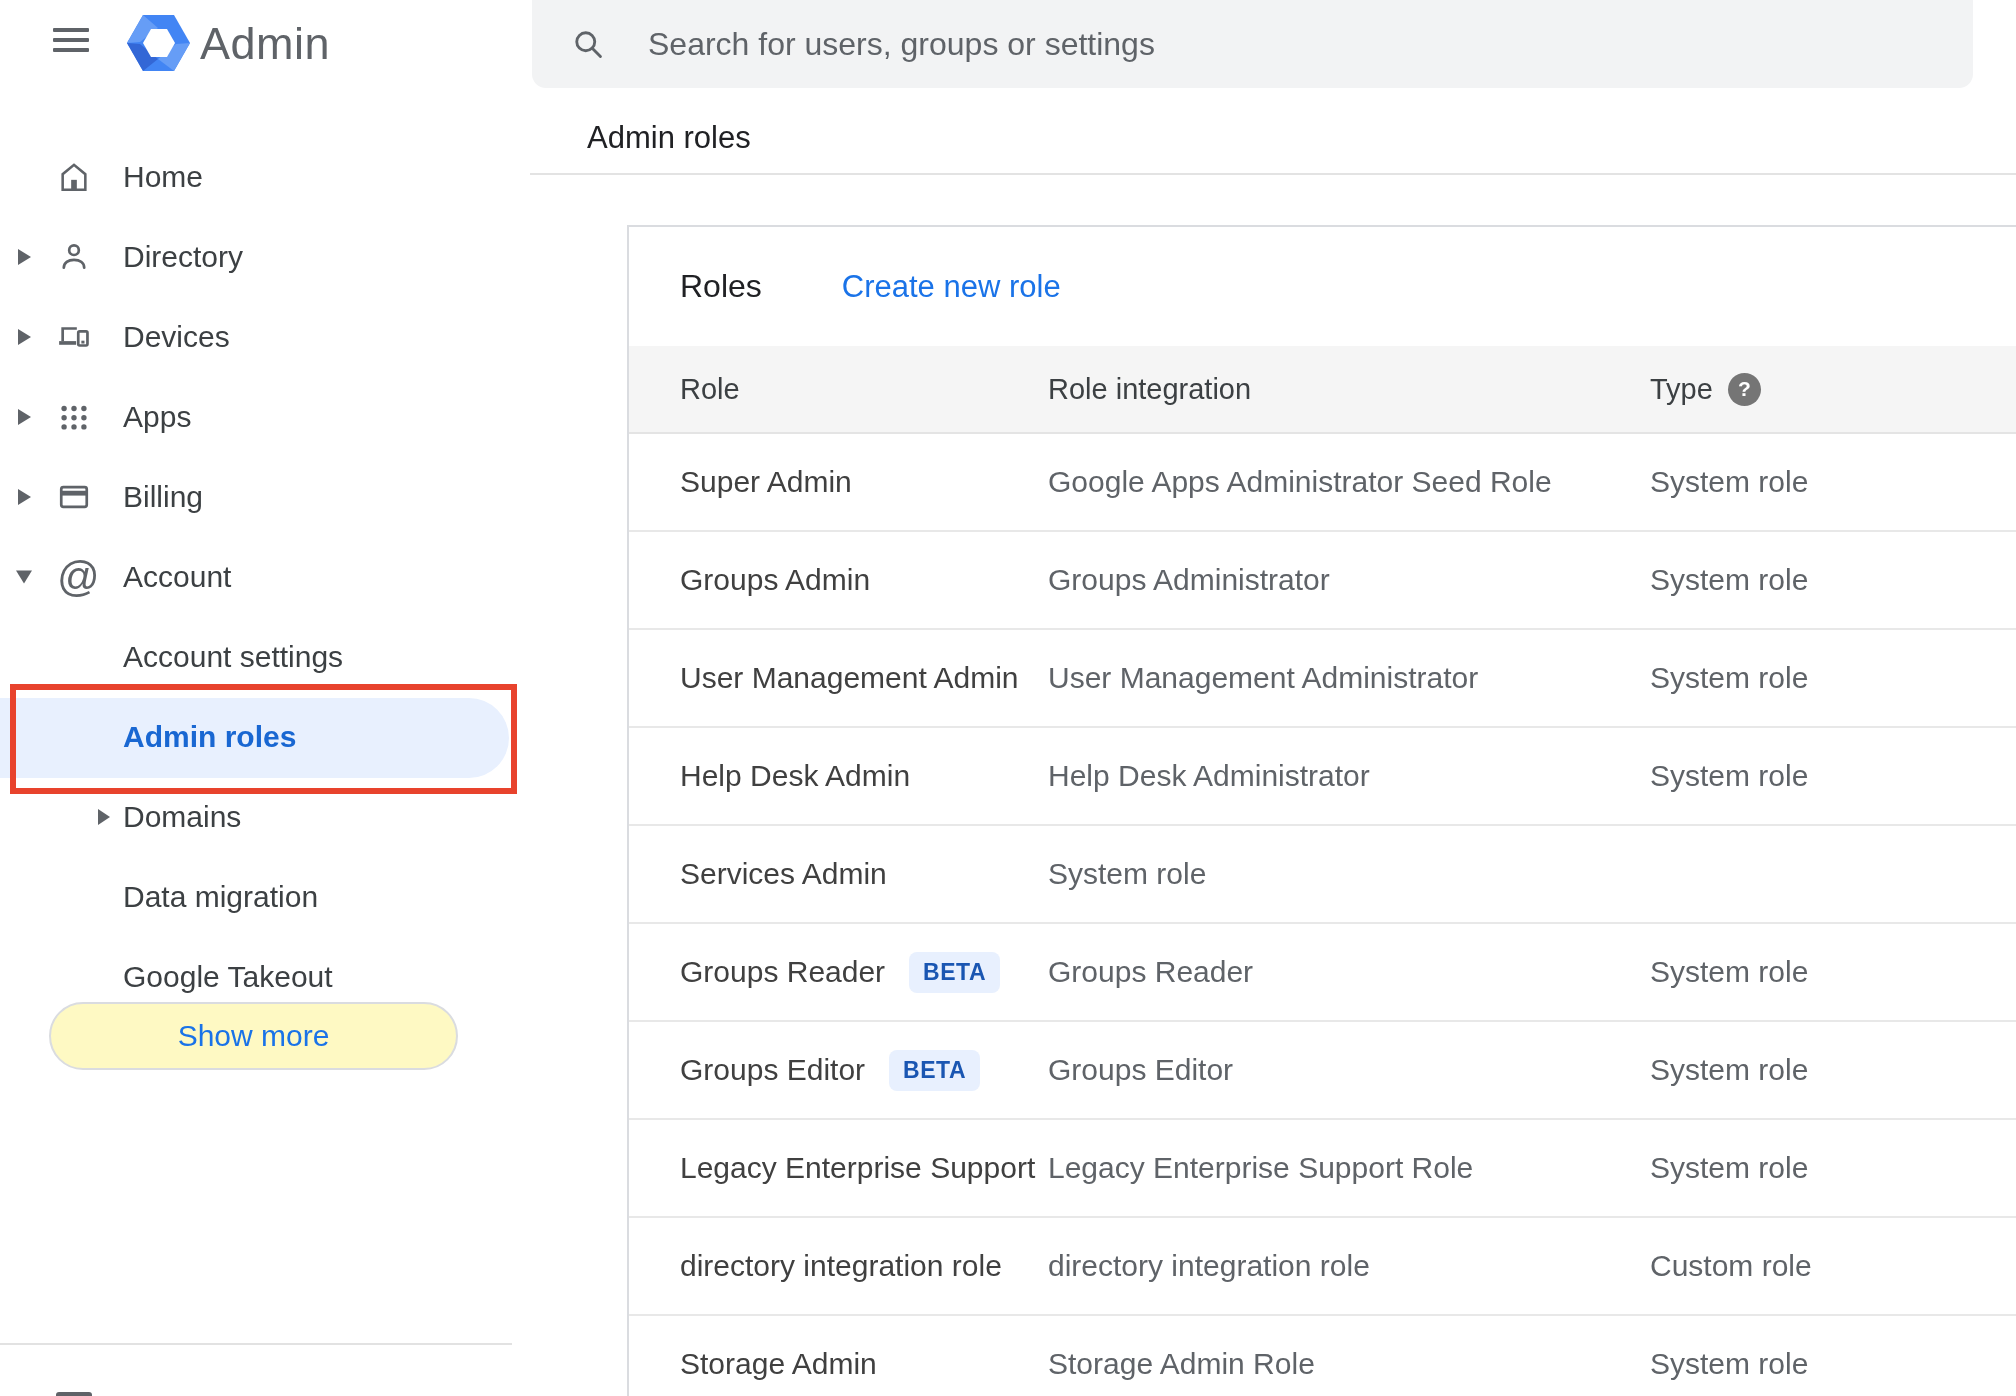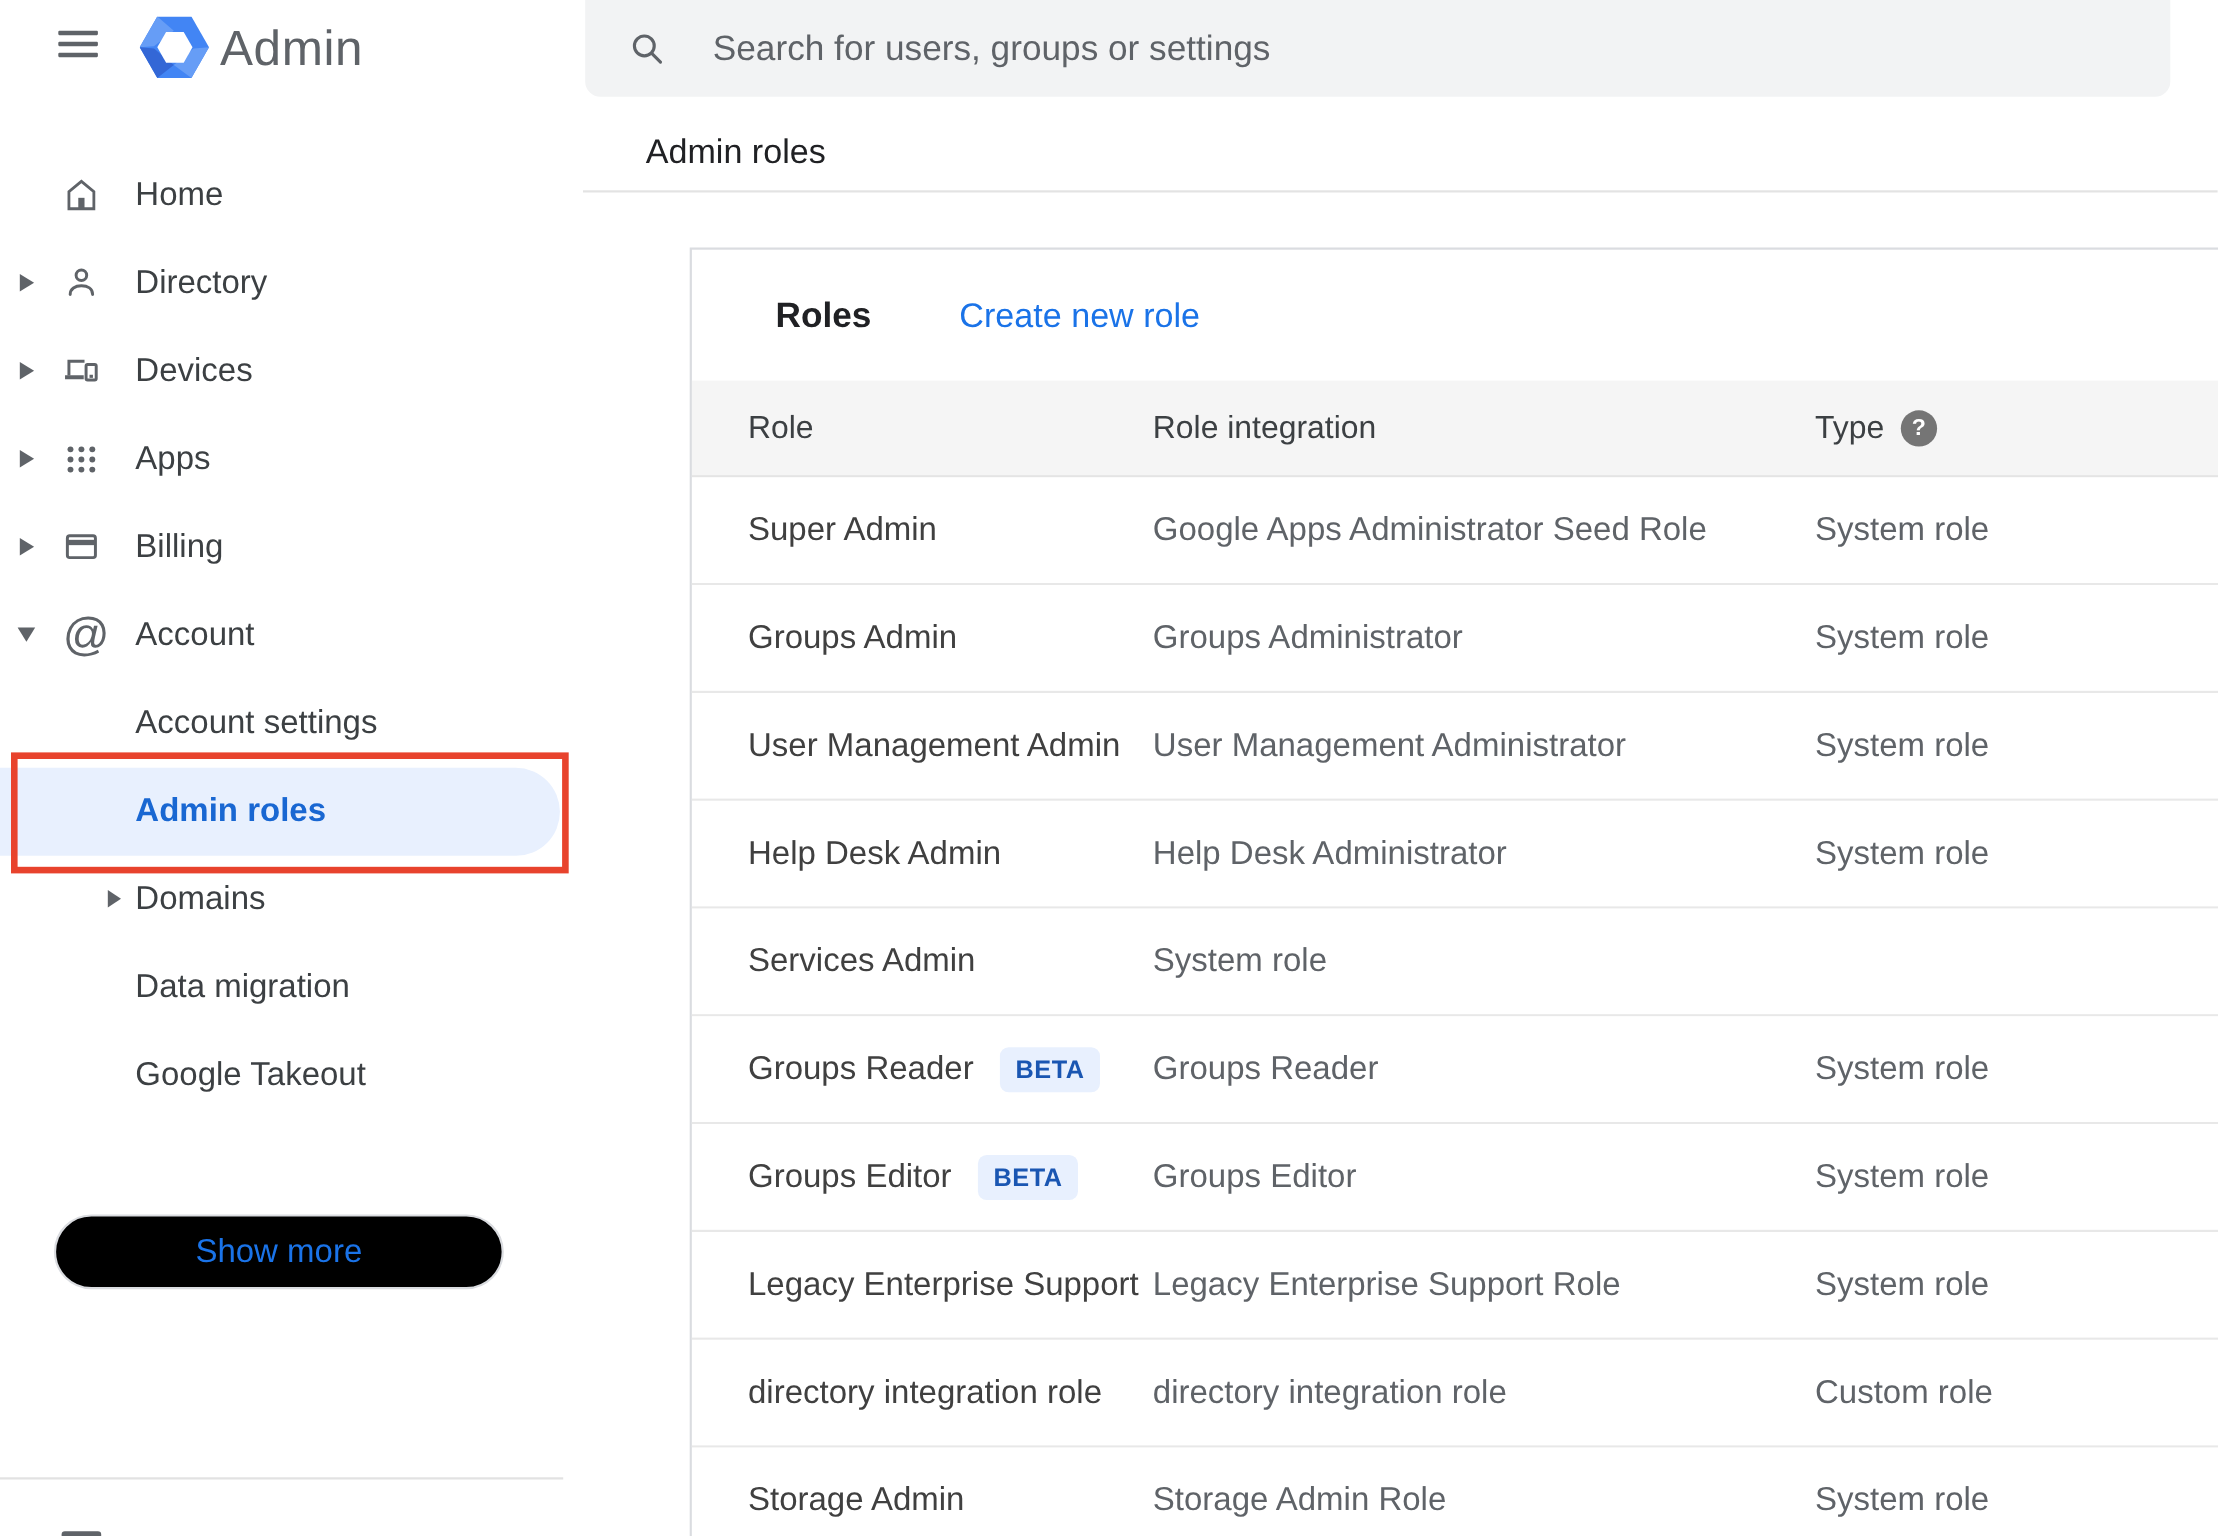--- a/index.html
+++ b/index.html
@@ -25,42 +25,42 @@
                  border-left:8px solid transparent; border-right:8px solid transparent; }
   .sub-caret { left:98px; border-left-width:12px; }
   .at-glyph { font-size:42px; color:#5f6368; line-height:34px; }
 
   .selected-pill { position:absolute; left:0; top:698px; width:509px; height:80px;
                    background:#e8f0fe; border-radius:0 40px 40px 0; }
   .selected-label { color:#1967d2 !important; font-weight:600; }
   .red-box { position:absolute; left:10px; top:684px; width:507px; height:110px;
              border:6px solid #e8432d; }
 
-  .show-more { position:absolute; left:49px; top:1104px; width:409px; height:68px;
-               border:2px solid #dadce0; border-radius:34px; background:#000000;
+  .show-more { position:absolute; left:49px; top:1002px; width:409px; height:68px;
+               border:2px solid #dadce0; border-radius:34px; background:#fef9c3;
                display:flex; align-items:center; justify-content:center;
                font-size:30px; font-weight:500; color:#1a73e8; cursor:pointer; }
   .sidebar-divider { position:absolute; left:0; top:1343px; width:512px; height:2px; background:#e2e2e2; }
   .partial-icon { position:absolute; left:56px; top:1392px; width:36px; height:6px;
                   background:#5f6368; border-radius:3px 3px 0 0; }
 
   
   #main { position:absolute; left:530px; top:0; width:1486px; height:1396px; }
   .search-bar { position:absolute; left:2px; top:0; width:1441px; height:88px;
                 background:#f2f3f4; border-radius:0 0 14px 14px; }
   .search-icon { position:absolute; left:38px; top:26px; width:36px; height:36px; }
   .search-placeholder { position:absolute; left:116px; top:50%; transform:translateY(-50%);
                         font-size:32px; color:#5f6368; white-space:nowrap; }
   .breadcrumb { position:absolute; left:57px; top:120px; font-size:31px; color:#202124; }
   .top-divider { position:absolute; left:0; top:173px; width:1486px; height:2px; background:#e3e3e3; }
 
   .card { position:absolute; left:97px; top:225px; width:1400px; height:1200px;
           background:#fff; border:2px solid #dadce0; }
   .card-header { position:relative; height:119px; display:flex; align-items:center; }
-  .card-title { margin-left:76px; font-size:32px; font-weight:700; color:#202124; }
+  .card-title { margin-left:51px; font-size:32px; font-weight:400; color:#202124; }
   .create-link { margin-left:80px; font-size:31px; color:#1a73e8; text-decoration:none; cursor:pointer; }
 
   .thead { height:88px; background:#f5f5f5; display:flex; align-items:center;
            padding-left:51px; border-bottom:2px solid #e4e4e4; }
   .col1 { width:368px; } .col2 { width:602px; } .col3 { flex:1; display:flex; align-items:center; }
   .th { font-size:29px; font-weight:500; color:#3c4043; }
   .help-circle { width:33px; height:33px; border-radius:50%; background:#757575; margin-left:15px;
                  display:flex; align-items:center; justify-content:center;
                  color:#fff; font-size:21px; font-weight:700; cursor:pointer; }
 

